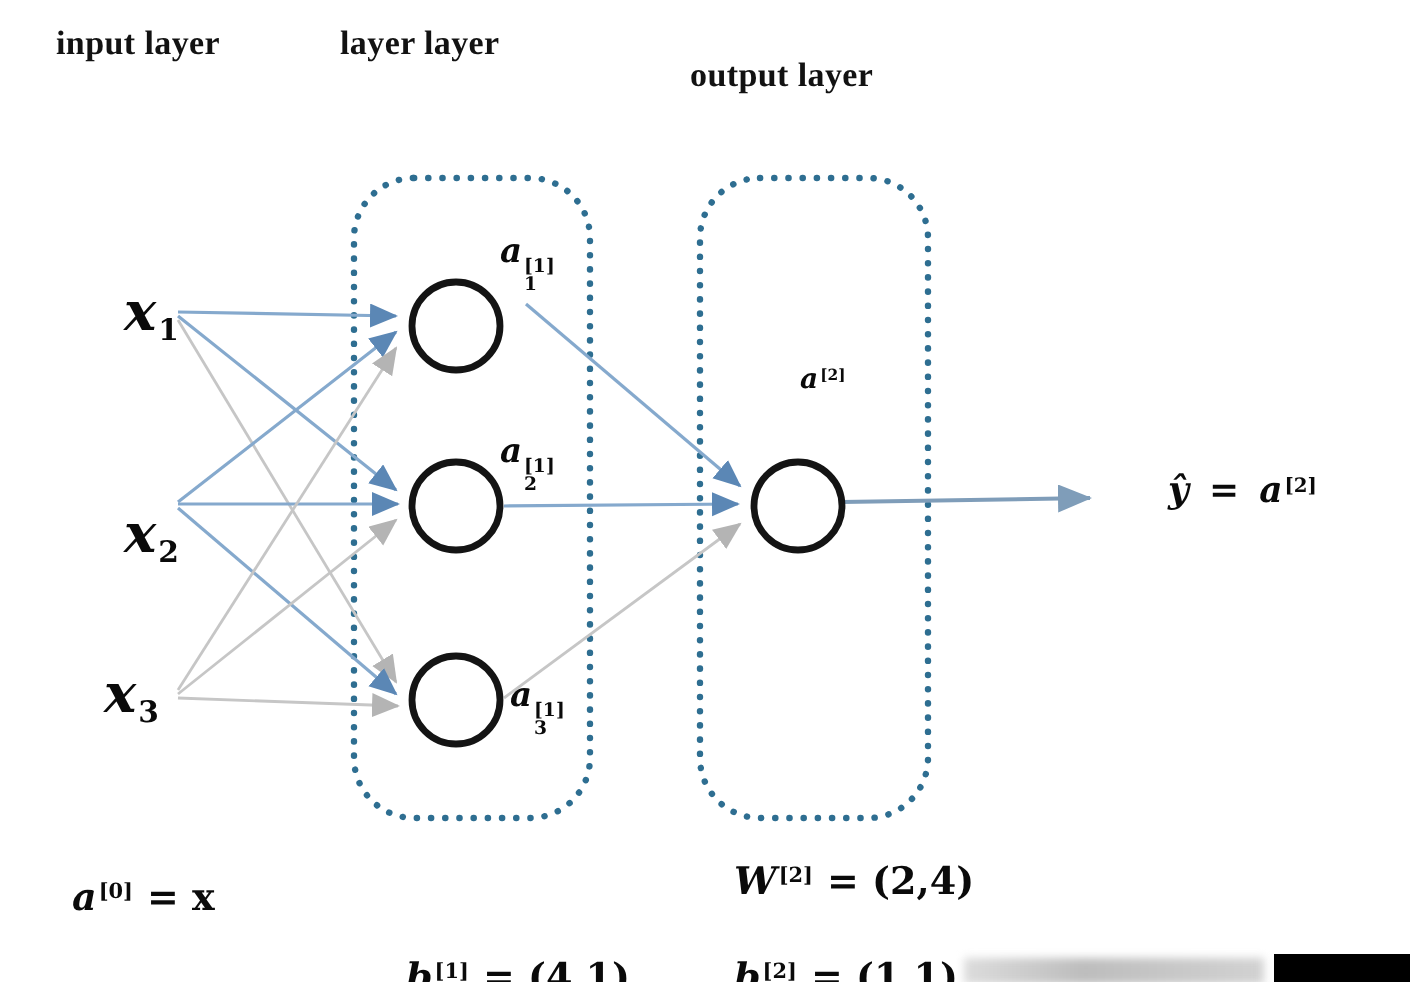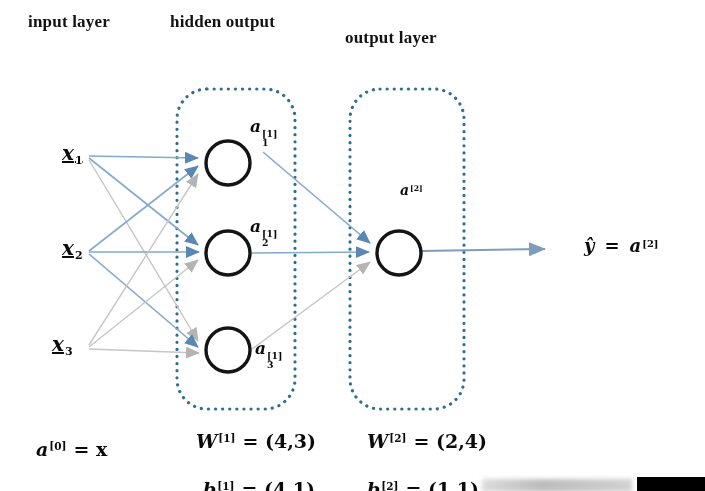--- a/index.html
+++ b/index.html
@@ -21,21 +21,21 @@
   }
   .math{
     position:absolute;
     font-family:"DejaVu Serif",serif;
     font-weight:bold;
     font-style:italic;
     color:#0a0a0a;
     white-space:nowrap;
   }
   .node-label{font-size:17px;}
-  .input-label{font-size:20px;text-decoration:underline;}
+  .input-label{font-size:27px;}
   .formula{font-size:19px;}
   .equation{font-size:18px;}
   .stack{
     display:inline-flex;
     flex-direction:column;
     align-items:flex-start;
     font-size:0.55em;
     line-height:1.02;
     font-style:normal;
     vertical-align:-0.5em;
@@ -109,27 +109,27 @@
 
     <line x1="421" y1="251" x2="545" y2="249" stroke-width="2" marker-end="url(#arrowOut)" stroke="#7f9db9"></line>
 
     <circle cx="228" cy="163" r="22" stroke-width="3.4" fill="#ffffff" stroke="#141414"></circle>
     <circle cx="228" cy="253" r="22" stroke-width="3.4" fill="#ffffff" stroke="#141414"></circle>
     <circle cx="228" cy="350" r="22" stroke-width="3.4" fill="#ffffff" stroke="#141414"></circle>
     <circle cx="399" cy="253" r="22" stroke-width="3.4" fill="#ffffff" stroke="#141414"></circle>
   </svg>
 
   <div class="layer-title" style="left:28px;top:12px;">input layer</div>
-  <div class="layer-title" style="left:170px;top:12px;">hidden output</div>
+  <div class="layer-title" style="left:170px;top:12px;">layer layer</div>
   <div class="layer-title" style="left:345px;top:28px;">output layer</div>
 
   <div class="math input-label" style="left:62px;top:141px;">
     <span>x</span><span class="subo">1</span>
   </div>
-  <div class="math input-label" style="left:62px;top:236px;">
+  <div class="math input-label" style="left:62px;top:252px;">
     <span>x</span><span class="subo">2</span>
   </div>
   <div class="math input-label" style="left:52px;top:332px;">
     <span>x</span><span class="subo">3</span>
   </div>
 
   <div class="math node-label" style="left:250px;top:116px;">
     <span>a</span><span class="stack">
         <span>[1]</span>
         <span>1</span>
@@ -152,23 +152,20 @@
     <span>a</span><span class="sup1">[2]</span>
   </div>
 
   <div class="math equation" style="left:584px;top:235px;">
     <span>ŷ</span><span class="eq-sign">=</span><span>a</span><span class="sup1">[2]</span>
   </div>
 
   <div class="math formula" style="left:36px;top:438px;">
     <span>a</span><span class="sup1">[0]</span><span class="rest">= x</span>
   </div>
-  <div class="math formula" style="left:196px;top:430px;">
-    <span>W</span><span class="sup1">[1]</span><span class="rest">= (4,3)</span>
-  </div>
   <div class="math formula" style="left:367px;top:430px;">
     <span>W</span><span class="sup1">[2]</span><span class="rest">= (2,4)</span>
   </div>
 
   <div class="math formula" style="left:203px;top:478px;">
     <span>b</span><span class="sup1">[1]</span><span class="rest">= (4,1)</span>
   </div>
   <div class="math formula" style="left:367px;top:478px;">
     <span>b</span><span class="sup1">[2]</span><span class="rest">= (1,1)</span>
   </div>

